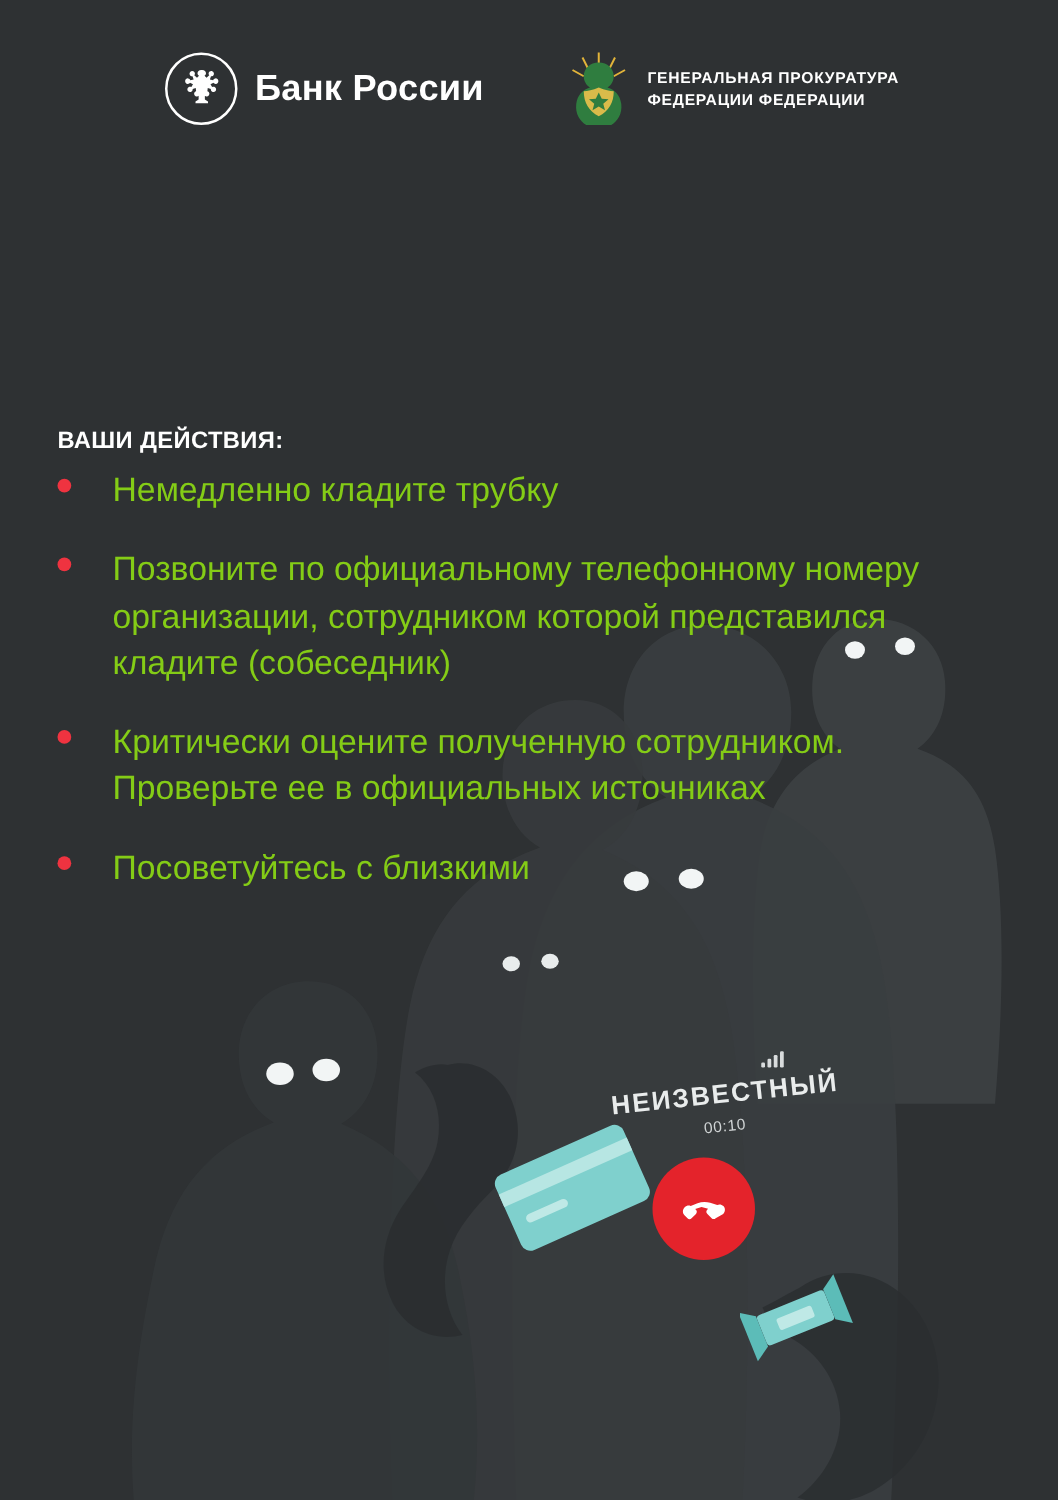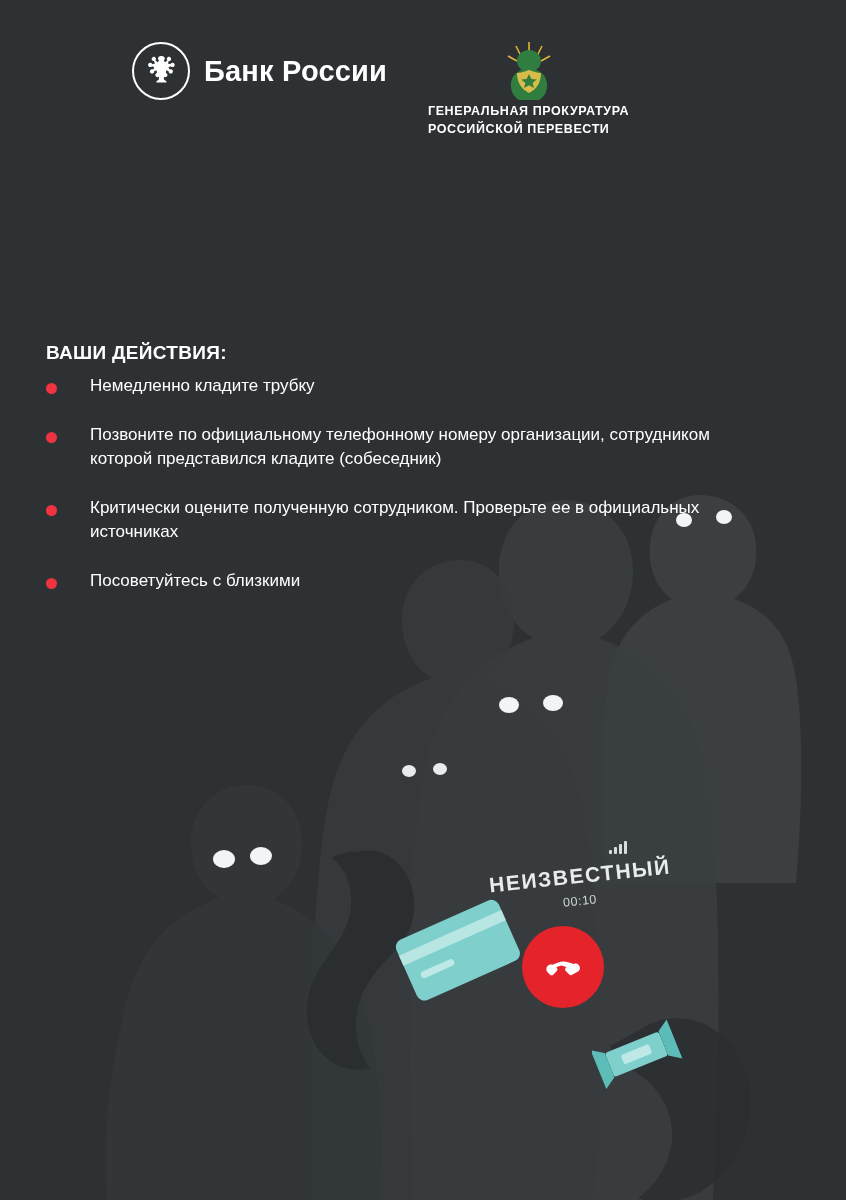--- a/index.html
+++ b/index.html
@@ -63,26 +63,25 @@
   .cbr-text {
     font-size: 29px;
     font-weight: bold;
     letter-spacing: 0.2px;
     color: #ffffff;
     white-space: nowrap;
   }
 
   .logo-gp {
     position: absolute;
-    left: 428px;
+    left: 452px;
     top: -2px;
     display: flex;
     align-items: center;
-    gap: 0;
-    flex-direction: column;
+    gap: 12px;
   }
   .gp-emblem {
     width: 54px;
     height: 62px;
     display: flex;
     align-items: center;
     justify-content: center;
   }
   .gp-text {
     font-size: 12.5px;
@@ -126,23 +125,23 @@
     width: 730px;
     z-index: 3;
     margin: 0;
     padding: 0;
     list-style: none;
   }
   .actions-list li {
     position: relative;
     padding-left: 44px;
     margin-bottom: 26px;
-    font-size: 17px;
+    font-size: 27px;
     line-height: 1.38;
-    color: #ffffff;
+    color: #84cc16;
   }
   .actions-list li::before {
     content: "";
     position: absolute;
     left: 0;
     top: 9px;
     width: 11px;
     height: 11px;
     border-radius: 50%;
     background: #ef3340;
@@ -279,21 +278,21 @@
           </g>
 
           <path d="M26 10 c-7 0 -12 5 -12 11 c0 4 2 7 5 9 c-6 2 -10 6 -11 13 c-1 8 3 14 8 17 l10 0 l10 0 c5 -3 9 -9 8 -17 c-1 -7 -5 -11 -11 -13 c3 -2 5 -5 5 -9 c0 -6 -5 -11 -12 -11 z" fill="#2f7d3f"></path>
 
           <path d="M26 30 c-5 2 -9 3 -12 3 c0 9 4 16 12 20 c8 -4 12 -11 12 -20 c-3 0 -7 -1 -12 -3 z" fill="#d9bb4a"></path>
           <path d="M26 34 l2.4 5 l5.4 0.4 l-4.2 3.5 l1.4 5.2 l-5 -2.9 l-5 2.9 l1.4 -5.2 l-4.2 -3.5 l5.4 -0.4 z" fill="#2f7d3f"></path>
         </svg>
       </div>
       <div class="gp-text">
         <div>ГЕНЕРАЛЬНАЯ ПРОКУРАТУРА</div>
-        <div>РОССИЙСКОЙ ПЕРЕВЕСТИ</div>
+        <div>ФЕДЕРАЦИИ ФЕДЕРАЦИИ</div>
       </div>
     </div>
   </div>
 
 
   <h2 class="actions-title">ВАШИ ДЕЙСТВИЯ:</h2>
 
   <ul class="actions-list">
     <li>Немедленно кладите трубку</li>
     <li>Позвоните по официальному телефонному номеру организации, сотрудником которой представился кладите (собеседник)</li>

